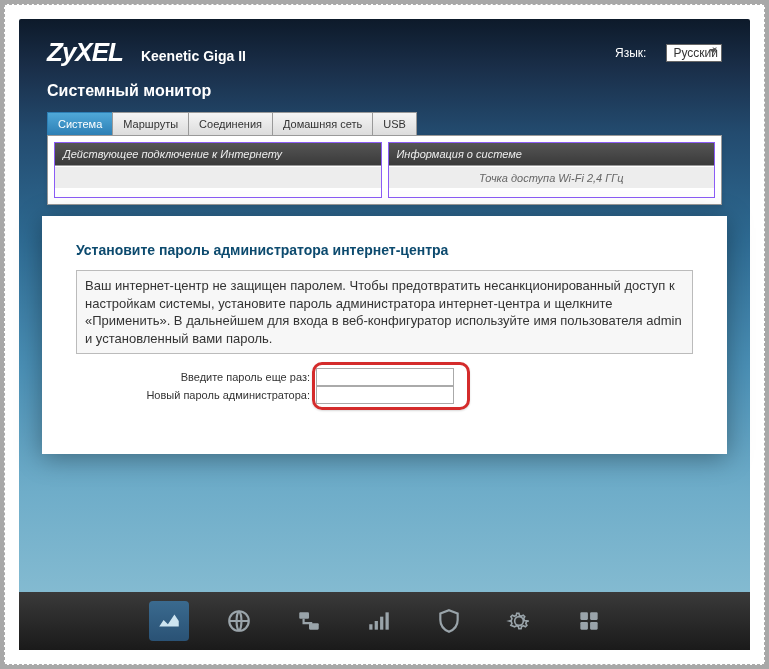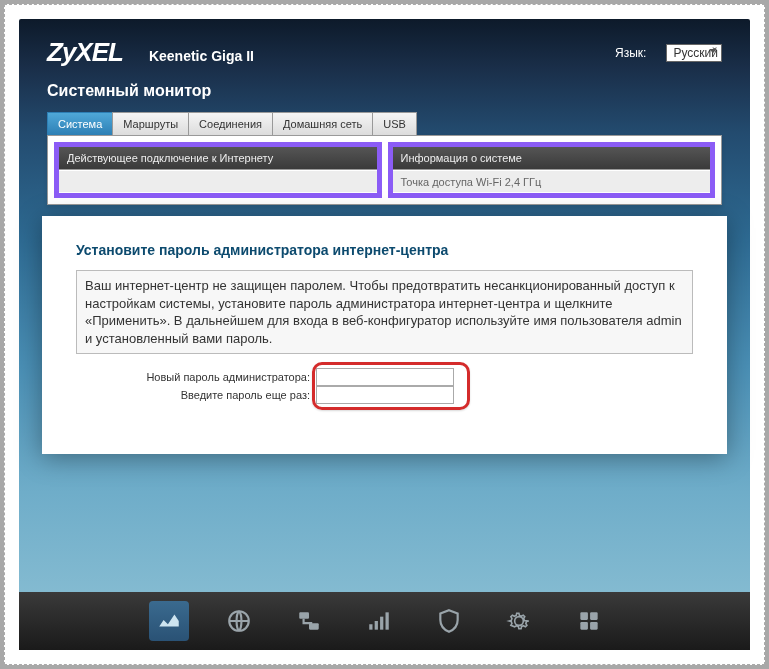--- a/index.html
+++ b/index.html
@@ -24,21 +24,21 @@
     border-radius: 2px;
   }
   .topbar {
     position: relative;
     padding: 18px 28px 4px 28px;
     display: flex;
     align-items: center;
     justify-content: space-between;
     color: #fff;
   }
-  .brand { display: flex; align-items: baseline; gap: 26px; }
+  .brand { display: flex; align-items: baseline; gap: 18px; }
   .logo {
     font-weight: bold;
     font-size: 26px;
     font-style: italic;
     letter-spacing: -1px;
     font-family: Arial Black, Arial, sans-serif;
   }
   .model { font-size: 14px; font-weight: bold; }
   .lang { font-size: 12px; display: flex; align-items: center; gap: 20px; }
   .lang-select {
@@ -89,38 +89,40 @@
     background: #fff;
     padding: 6px;
     box-shadow: 0 2px 4px rgba(0,0,0,0.1);
   }
   .panels {
     display: flex;
     gap: 6px;
   }
   .panel {
     flex: 1;
-    border: 5px solid #8b5cf6;
+    border: 1px solid #8b5cf6;
     min-height: 56px;
+    font-style: italic;
   }
   .panel-header {
     background: linear-gradient(#555, #3a3a3a);
     color: #eee;
     font-size: 11px;
     padding: 5px 8px;
     border-bottom: 1px solid #999;
   }
   .panel-body {
     background: #ededed;
     color: #666;
     font-size: 11px;
     padding: 5px 8px;
     height: 22px;
     overflow: hidden;
     border-top: 1px solid #fff;
+    text-align: center;
   }
 
   
   .modal {
     position: absolute;
     top: 211px;
     left: 37px;
     right: 37px;
     background: #fff;
     box-shadow: 0 4px 24px rgba(0,0,0,0.35);
@@ -258,25 +260,25 @@
 
   </div>
 
   <div class="modal">
     <h2>Установите пароль администратора интернет-центра</h2>
     <div class="modal-info">Ваш интернет-центр не защищен паролем. Чтобы предотвратить несанкционированный доступ к настройкам системы, установите пароль администратора интернет-центра и щелкните «Применить».
 В дальнейшем для входа в веб-конфигуратор используйте имя пользователя admin и установленный вами пароль.</div>
 
     <div style="position:relative;">
       <div class="form-row">
+        <label>Введите пароль еще раз:</label>
+        <input type="password" style="">
+      </div>
+      <div class="form-row">
         <label>Новый пароль администратора:</label>
-        <input type="password" style="">
-      </div>
-      <div class="form-row">
-        <label>Введите пароль еще раз:</label>
         <input type="password" style="">
       </div>
       <div class="input-highlight"></div>
     </div>
 
   </div>
 
   <div class="bottom-nav">
     <div class="nav-icon active">
       <svg viewBox="0 0 24 24">

